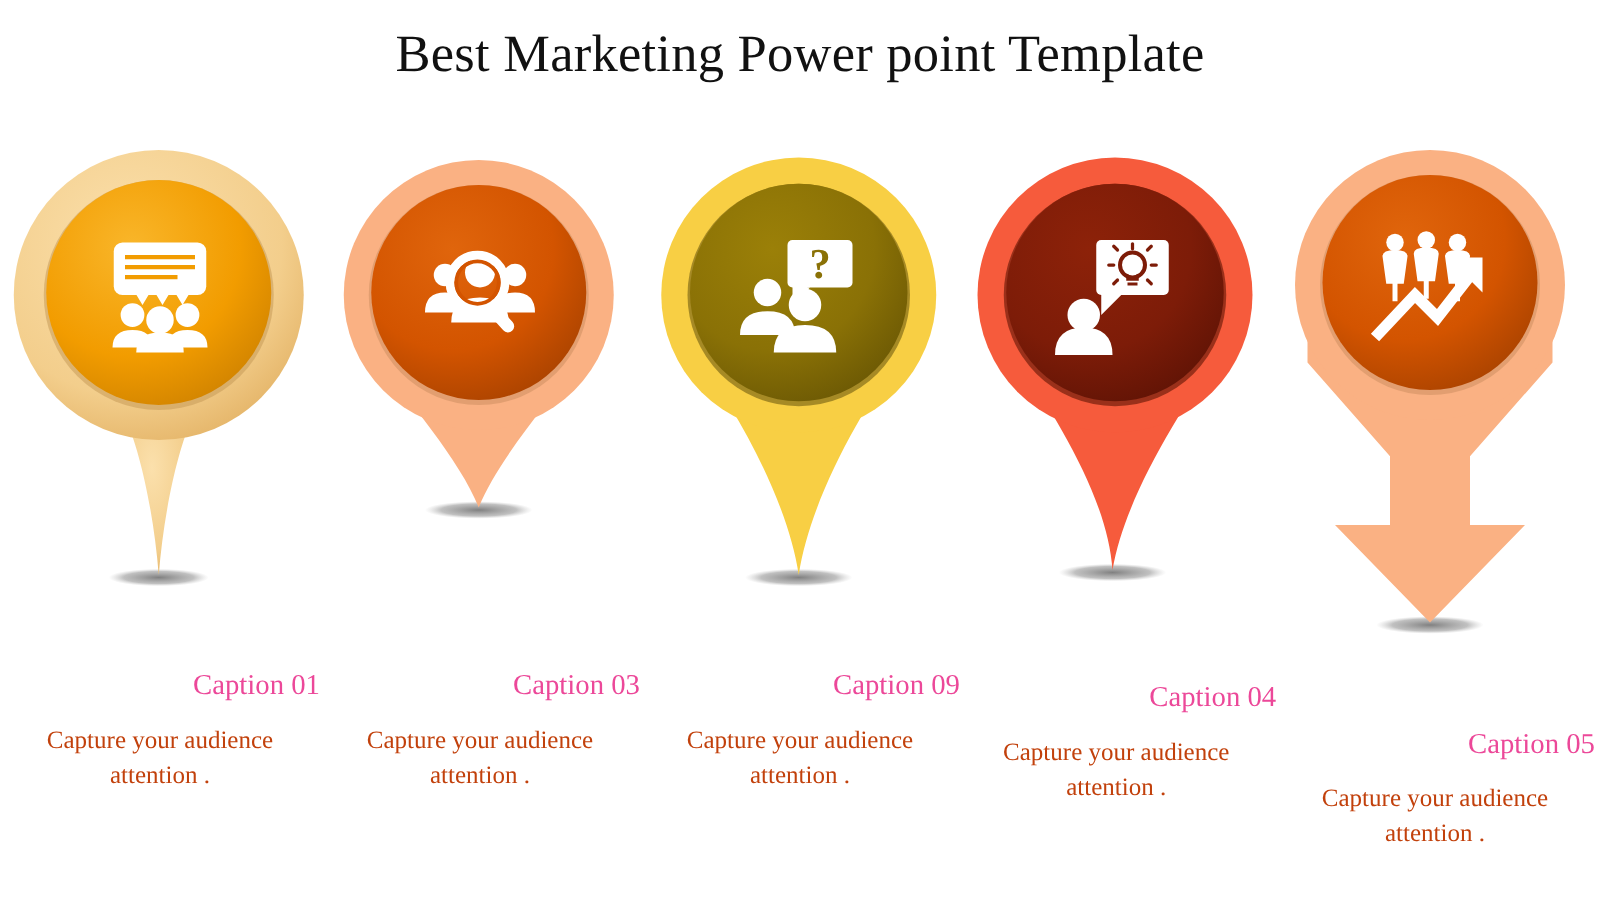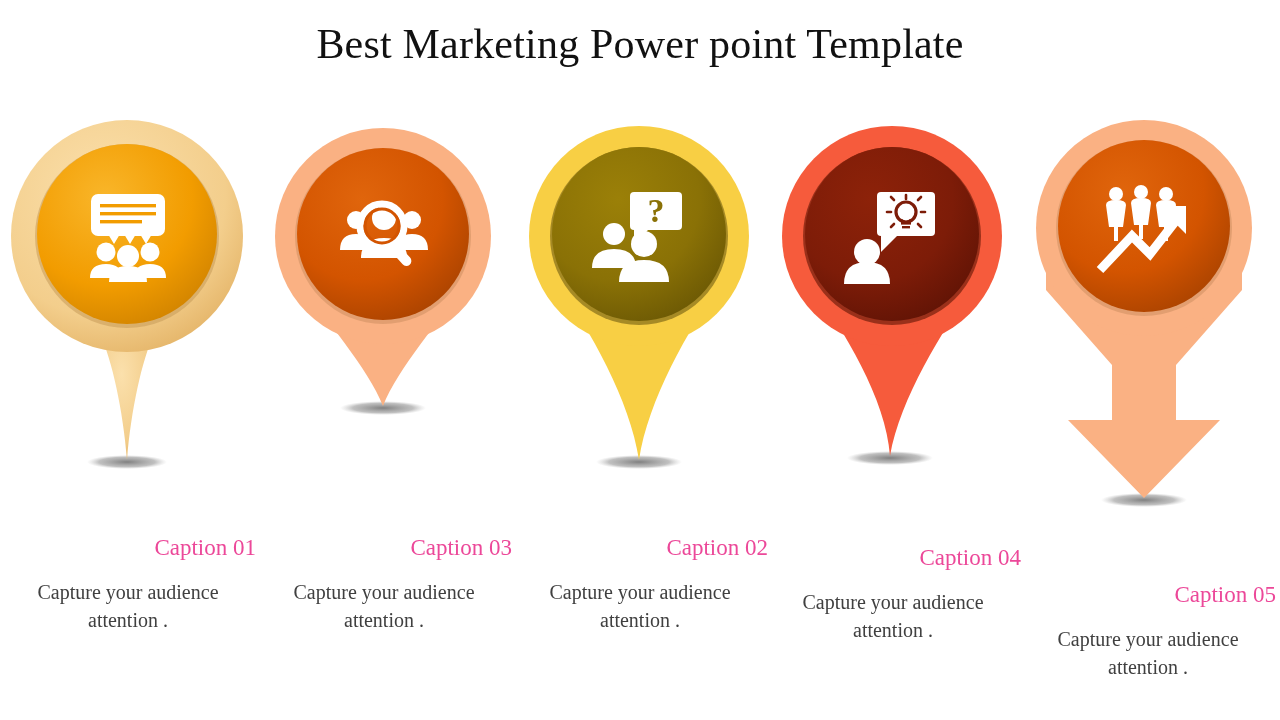--- a/index.html
+++ b/index.html
@@ -56,21 +56,21 @@
   .cap-title{
     font-size:23px;
     color:#ec4899;
     margin:0 0 17px 0;
     font-family:"Liberation Serif", serif;
     white-space:nowrap;
     text-align:right;
   }
   .cap-body{
     font-size:20px;
-    color:#404040;
+    color:#c2410c;
     line-height:1.42;
     margin:0 auto;
     width:200px;
     font-family:"Liberation Serif", serif;
   }
 </style>
 </head>
 <body>
 
 <div class="slide">
@@ -273,21 +273,21 @@
   <div class="captions">
     <div class="cap-col" style="left:0px;">
       <div class="cap-title">Caption 01</div>
       <div class="cap-body">Capture your audience attention .</div>
     </div>
     <div class="cap-col" style="left:256px;">
       <div class="cap-title">Caption 03</div>
       <div class="cap-body">Capture your audience attention .</div>
     </div>
     <div class="cap-col" style="left:512px;">
-      <div class="cap-title">Caption 02</div>
+      <div class="cap-title">Caption 09</div>
       <div class="cap-body">Capture your audience attention .</div>
     </div>
     <div class="cap-col" style="left:765px;margin-top:10px;">
       <div class="cap-title">Caption 04</div>
       <div class="cap-body">Capture your audience attention .</div>
     </div>
     <div class="cap-col" style="left:1020px;margin-top:47px;">
       <div class="cap-title">Caption 05</div>
       <div class="cap-body">Capture your audience attention .</div>
     </div>

